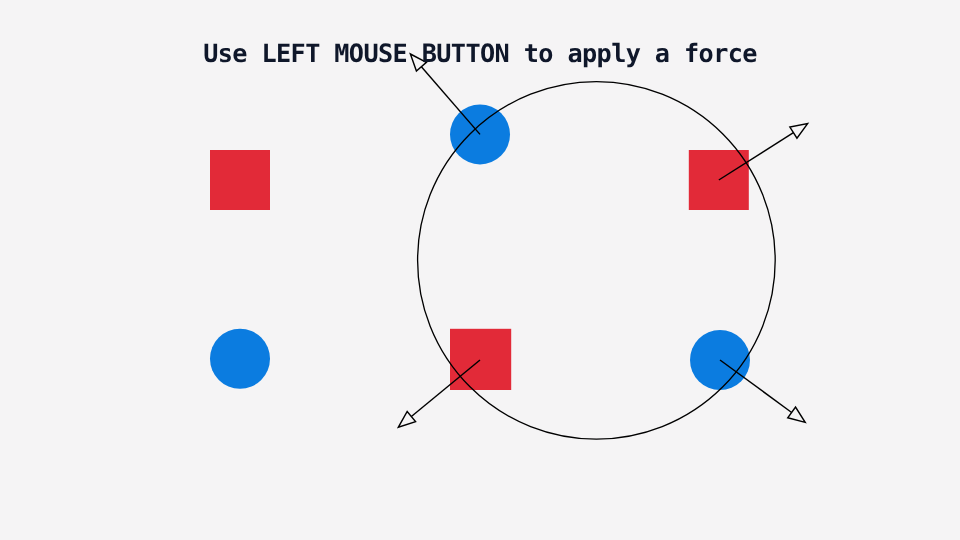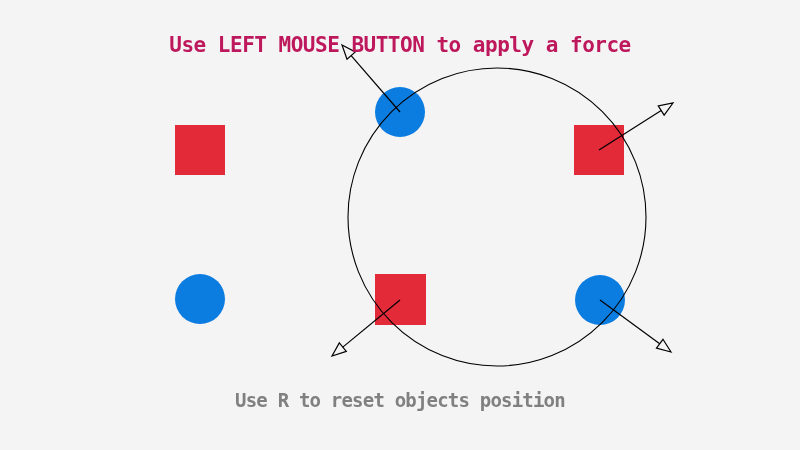--- a/index.html
+++ b/index.html
@@ -41,15 +41,14 @@
       <circle cx="497" cy="217" r="149" fill="none" stroke="#000000" stroke-width="1.1"></circle>
       <line x1="400" y1="112" x2="351.16301147658373" y2="55.584858085019135" stroke="#000000" stroke-width="1.2"></line>
       <polygon points="342,45 355.3213485814127,51.98510357636124 347.0046743717548,59.18461259367703" fill="none" stroke="#000000" stroke-width="1.2" stroke-linejoin="miter"></polygon>
       <line x1="599" y1="150" x2="661.1821677918413" y2="110.50592045653329" stroke="#000000" stroke-width="1.2"></line>
       <polygon points="673,103 664.1309222569079,115.14864025259567 658.2334133267747,105.86320066047091" fill="none" stroke="#000000" stroke-width="1.2" stroke-linejoin="miter"></polygon>
       <line x1="400" y1="300" x2="342.8070232986387" y2="347.1000984599446" stroke="#000000" stroke-width="1.2"></line>
       <polygon points="332,356 339.3106334079026,342.8544821640508 346.30341318937474,351.3457147558384" fill="none" stroke="#000000" stroke-width="1.2" stroke-linejoin="miter"></polygon>
       <line x1="600" y1="300" x2="659.7052746875457" y2="343.72780681341374" stroke="#000000" stroke-width="1.2"></line>
       <polygon points="671,352 656.4554845071011,348.16502032902076 662.9550648679904,339.2905932978067" fill="none" stroke="#000000" stroke-width="1.2" stroke-linejoin="miter"></polygon>
     </svg>
-  <div class="instruction top" style="color: #be185d;">Use LEFT MOUSE BUTTON to apply a force</div>
-  <div class="instruction bottom" style="color: rgb(128, 128, 128);">Use R to reset objects position</div>
+  <div class="instruction top" style="color: #0f172a;">Use LEFT MOUSE BUTTON to apply a force</div>
 </div>
 
 </body></html>

